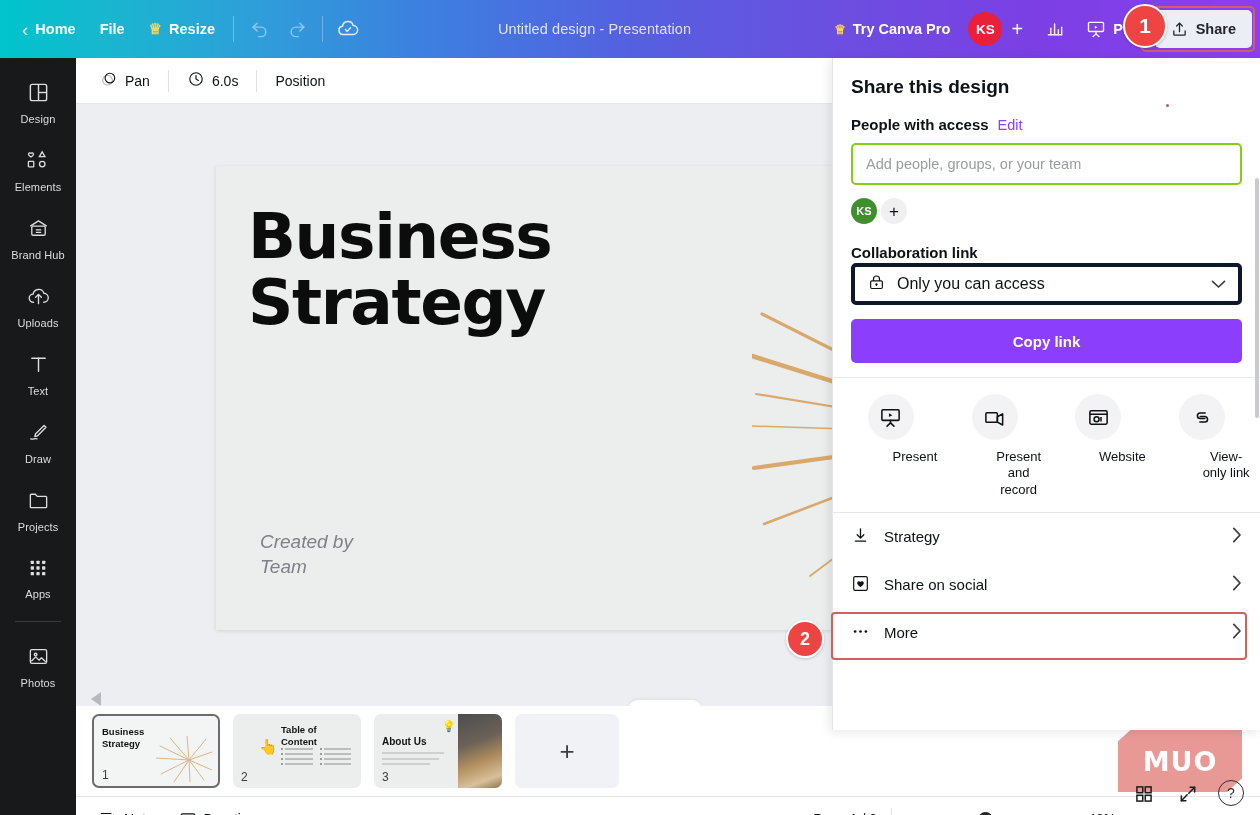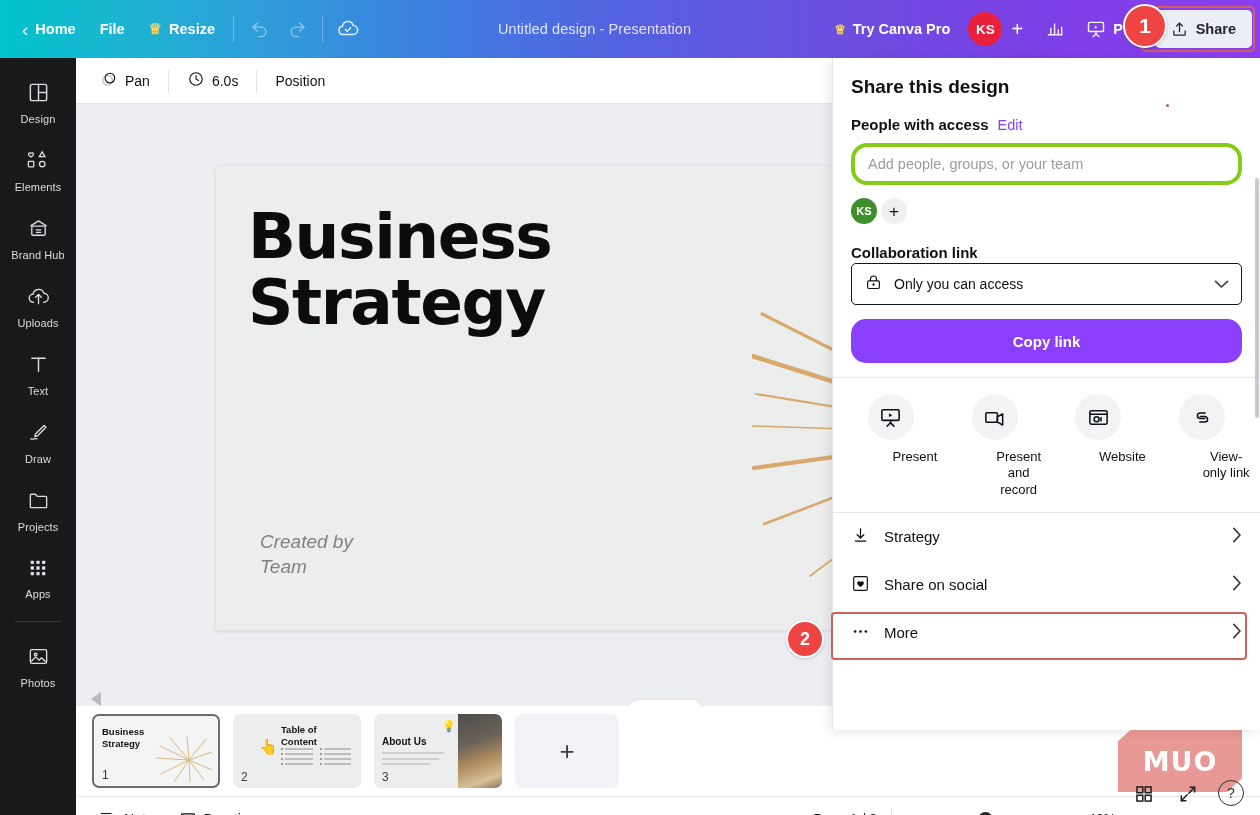--- a/index.html
+++ b/index.html
@@ -187,45 +187,45 @@
     background:#fff; border-left:1px solid #e4e5ea;
     box-shadow:-2px 2px 10px rgba(14,19,24,.10);
     display:flex; flex-direction:column;
   }
   .panel-pad { padding:18px 18px 14px; }
   .panel-h { font-size:19px; font-weight:700; color:#0d1216; margin-bottom:18px; }
   .panel-sub { display:flex; align-items:baseline; gap:9px; margin-bottom:10px; }
   .panel-sub .t { font-size:15px; font-weight:700; color:#0d1216; }
   .panel-sub .edit { font-size:14.5px; color:#8b3ffd; cursor:pointer; }
   .people-input {
-    width:100%; height:42px; border:4px solid #84cc16; border-radius:16px;
+    width:100%; height:42px; border:2px solid #84cc16; border-radius:5px;
     padding:4px 13px; font-size:14.5px; font-family:"Liberation Sans",sans-serif;
     color:#0d1216; background:#fff; outline:none;
   }
   .people-input::placeholder { color:#9a9ca2; }
   .ppl-row { display:flex; align-items:center; gap:4px; margin:13px 0 20px; }
   .ppl-av {
     width:26px; height:26px; border-radius:50%; background:#3f8f2f;
     color:#fff; font-size:11px; font-weight:700;
     display:flex; align-items:center; justify-content:center;
   }
   .ppl-plus {
     width:26px; height:26px; border-radius:50%; background:#f0f0f2;
     color:#0d1216; font-size:17px; display:flex; align-items:center;
     justify-content:center; cursor:pointer; line-height:1;
   }
   .collab-lbl { font-size:15px; font-weight:700; color:#0d1216; margin-bottom:2px; }
   .collab-sel {
-    width:100%; height:42px; border:1px solid #0f172a; border-radius:5px;
+    width:100%; height:42px; border:4px solid #0f172a; border-radius:5px;
     display:flex; align-items:center; padding:0 12px; gap:11px;
-    cursor:pointer; font-size:14px; color:#0d1216;
+    cursor:pointer; font-size:16px; color:#0d1216;
   }
   .collab-sel .caret { margin-left:auto; font-size:14px; color:#3c3d40; }
   .copy-btn {
-    width:100%; height:44px; margin-top:14px; border:none; border-radius:15px;
+    width:100%; height:44px; margin-top:14px; border:none; border-radius:5px;
     background:#8b3ffd; color:#fff; font-size:15px; font-weight:700;
     cursor:pointer; font-family:"Liberation Sans",sans-serif;
   }
   .panel-div { height:1px; background:#e7e8ec; }
   .quick-row { display:flex; padding:16px 6px 14px; }
   .quick {
     flex:1; display:flex; flex-direction:column; align-items:center;
     gap:9px; cursor:pointer; padding:0 4px;
   }
   .quick .circ {

